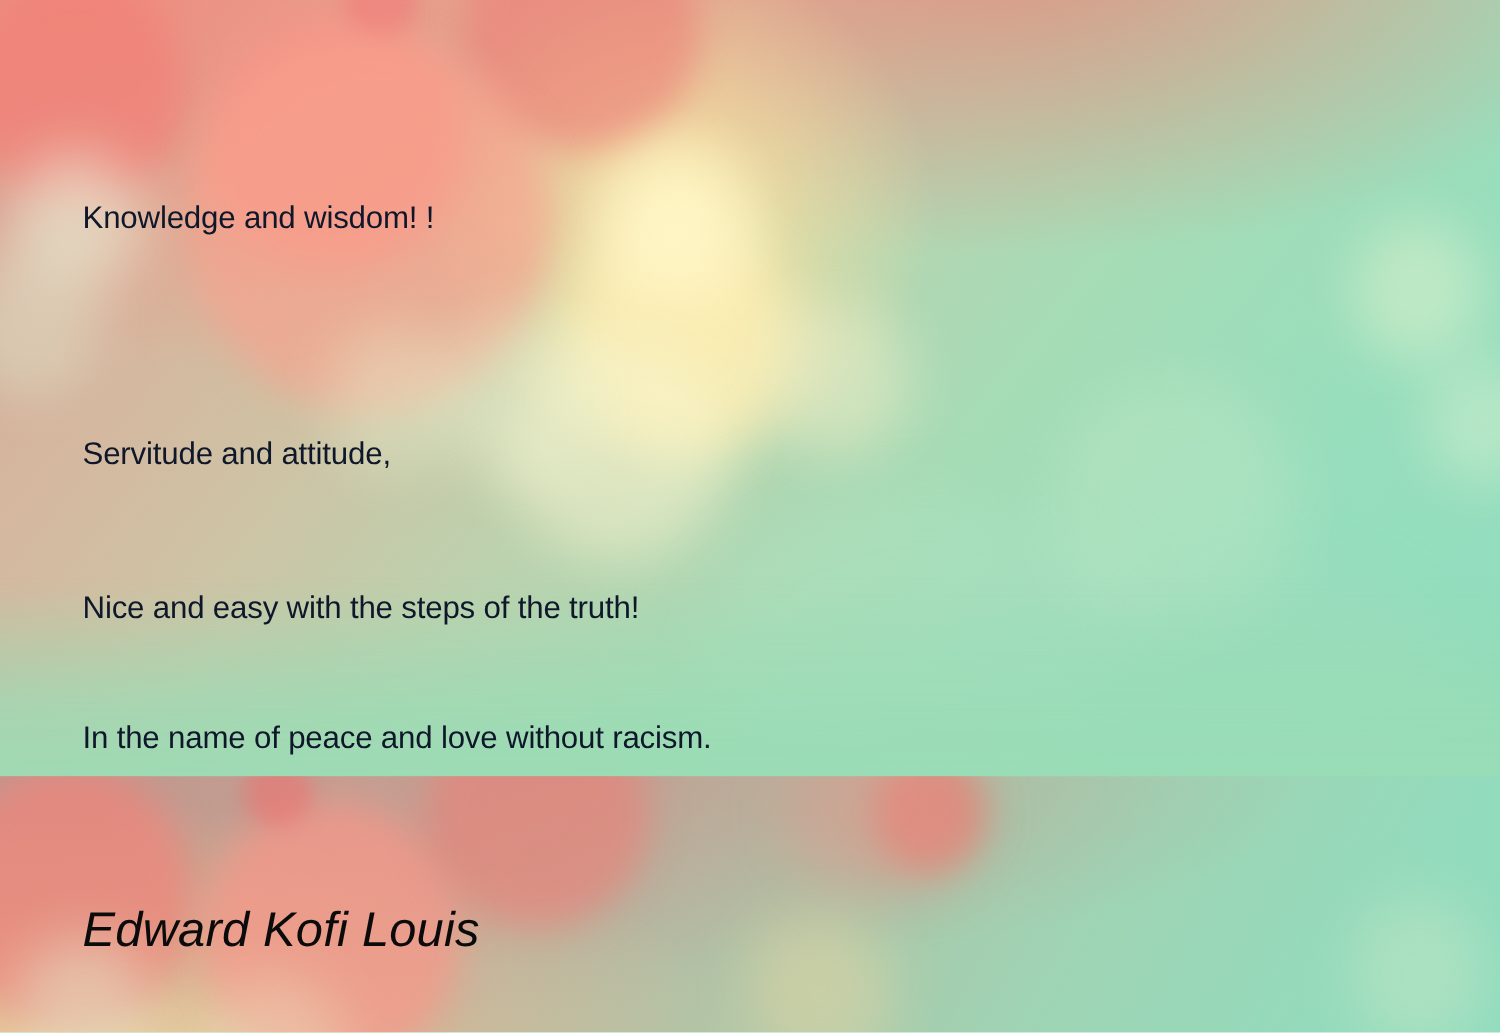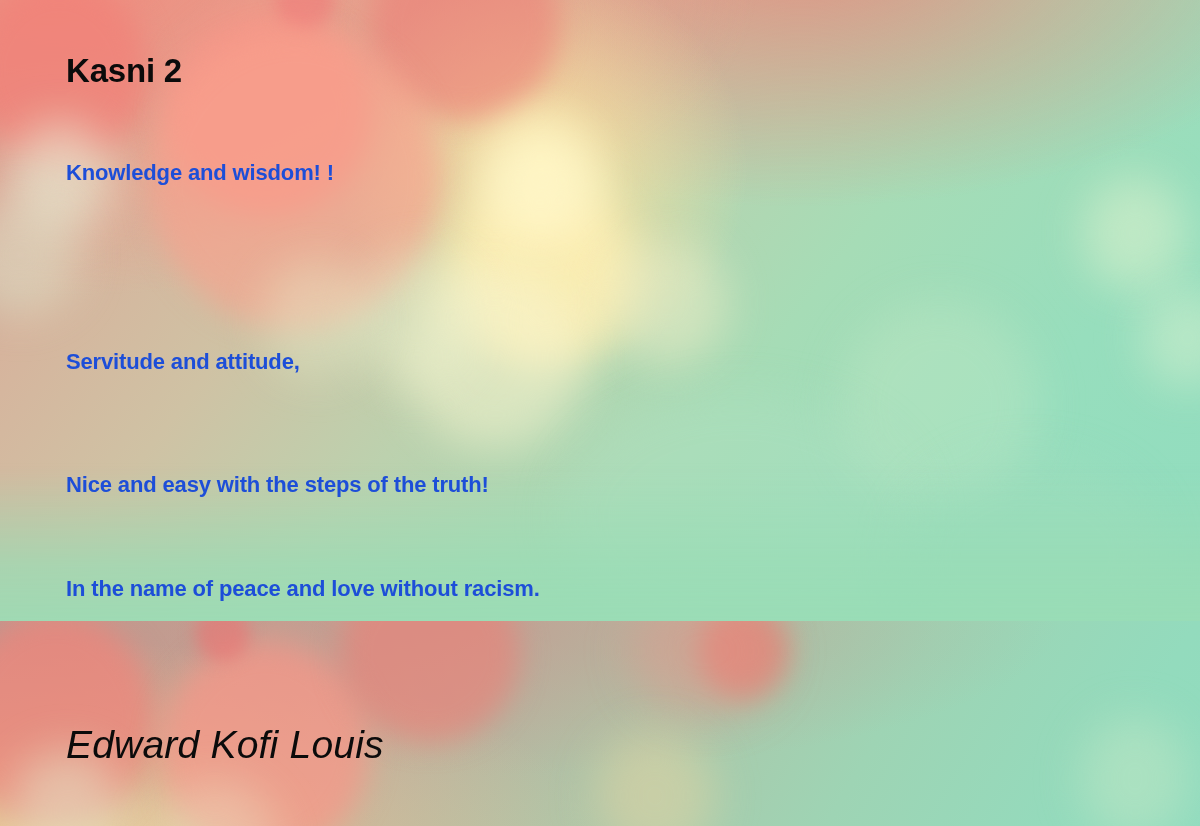--- a/index.html
+++ b/index.html
@@ -100,23 +100,23 @@
     font-size: 33px;
     font-weight: bold;
     color: #0b0b0b;
     letter-spacing: -0.2px;
     white-space: nowrap;
   }
 
   .poem-line {
     position: absolute;
     left: 66px;
-    font-size: 22px;
-    font-weight: bold;
-    color: #1d4ed8;
+    font-size: 25px;
+    font-weight: normal;
+    color: #0f172a;
     letter-spacing: -0.15px;
     white-space: nowrap;
   }
   .poem-line.l0 { top: 160px; }
   .poem-line.l1 { top: 265px; }
   .poem-line.l2 { top: 349px; }
   .poem-line.l3 { top: 472px; text-align: center; }
   .poem-line.l4 { top: 576px; text-align: right; }
 
   .author-name {
@@ -173,21 +173,20 @@
     <div class="blob softer" style="left:10px; top:130px; width:115px; height:120px; background:rgba(226,238,208,0.50);"></div>
     <div class="blob softer" style="left:150px; top:160px; width:130px; height:130px; background:rgba(232,240,206,0.35);"></div>
     <div class="blob soft" style="left:698px; top:-18px; width:90px; height:95px; background:rgba(240,110,100,0.60);"></div>
     <div class="blob softer" style="left:630px; top:-35px; width:150px; height:130px; background:rgba(234,146,134,0.40);"></div>
     <div class="blob softer" style="left:595px; top:110px; width:120px; height:130px; background:rgba(246,216,160,0.40);"></div>
     <div class="blob softer" style="left:1080px; top:95px; width:110px; height:125px; background:rgba(205,234,198,0.42);"></div>
   </div>
 
   <div class="text-layer">
 
-    <div class="poem-title">Kasni 2</div>
 
     <div class="poem-line l0">Knowledge and wisdom! !</div>
 
 
     <div class="poem-line l2">Servitude and attitude,</div>
 
     <div class="poem-line l3">Nice and easy with the steps of the truth!</div>
 
     <div class="poem-line l4">In the name of peace and love without racism.</div>
 

